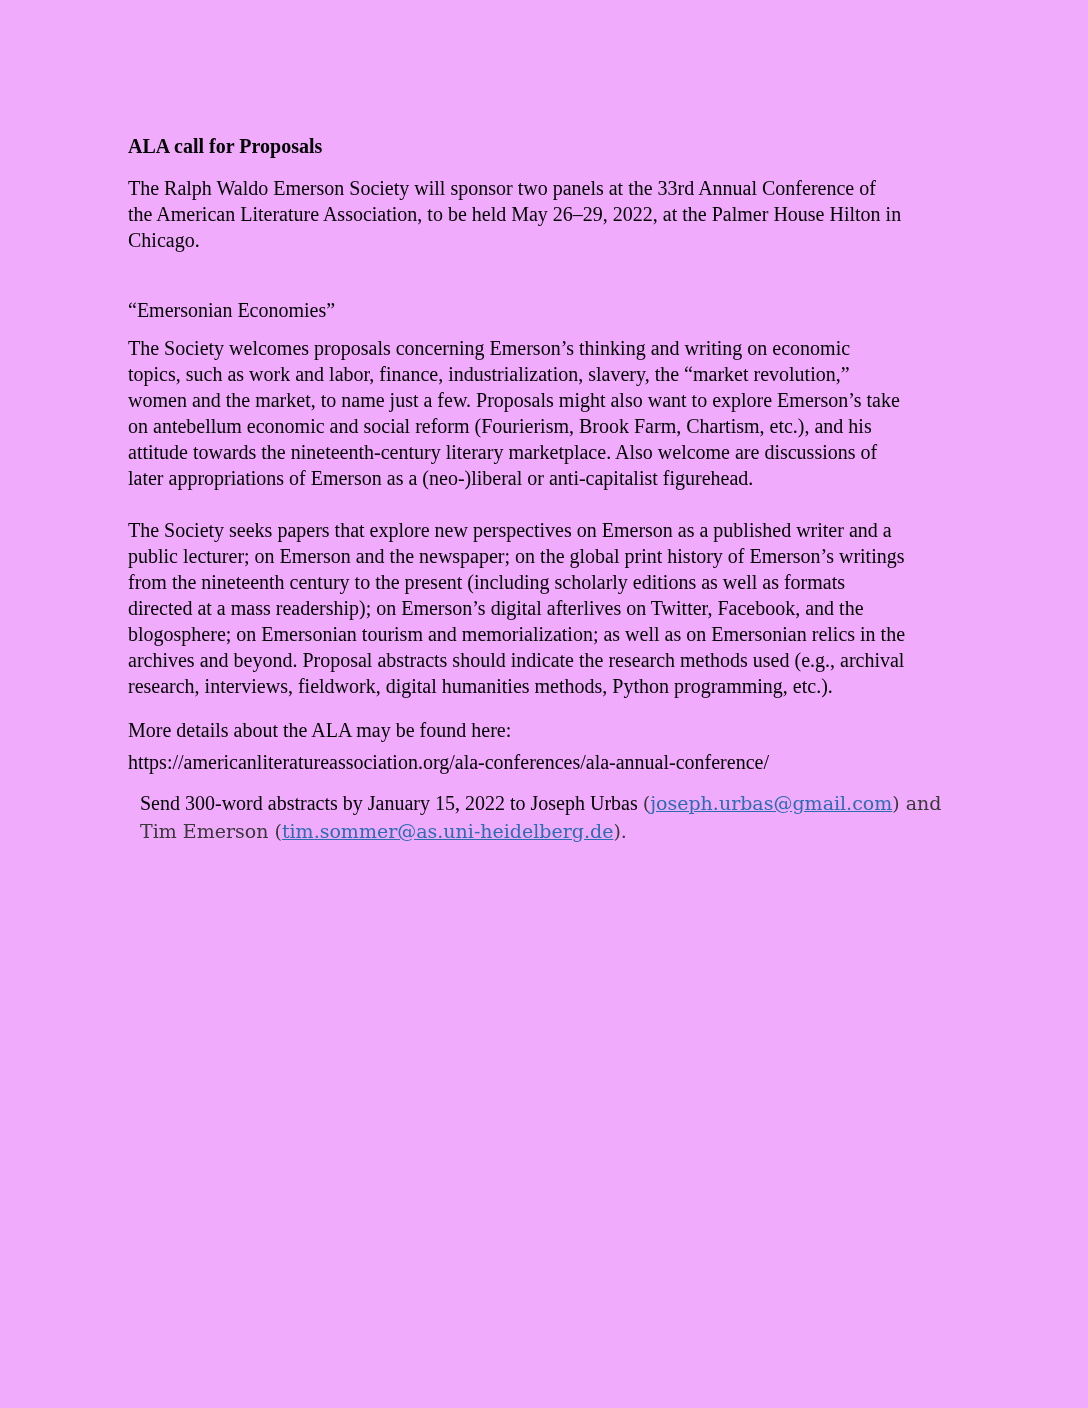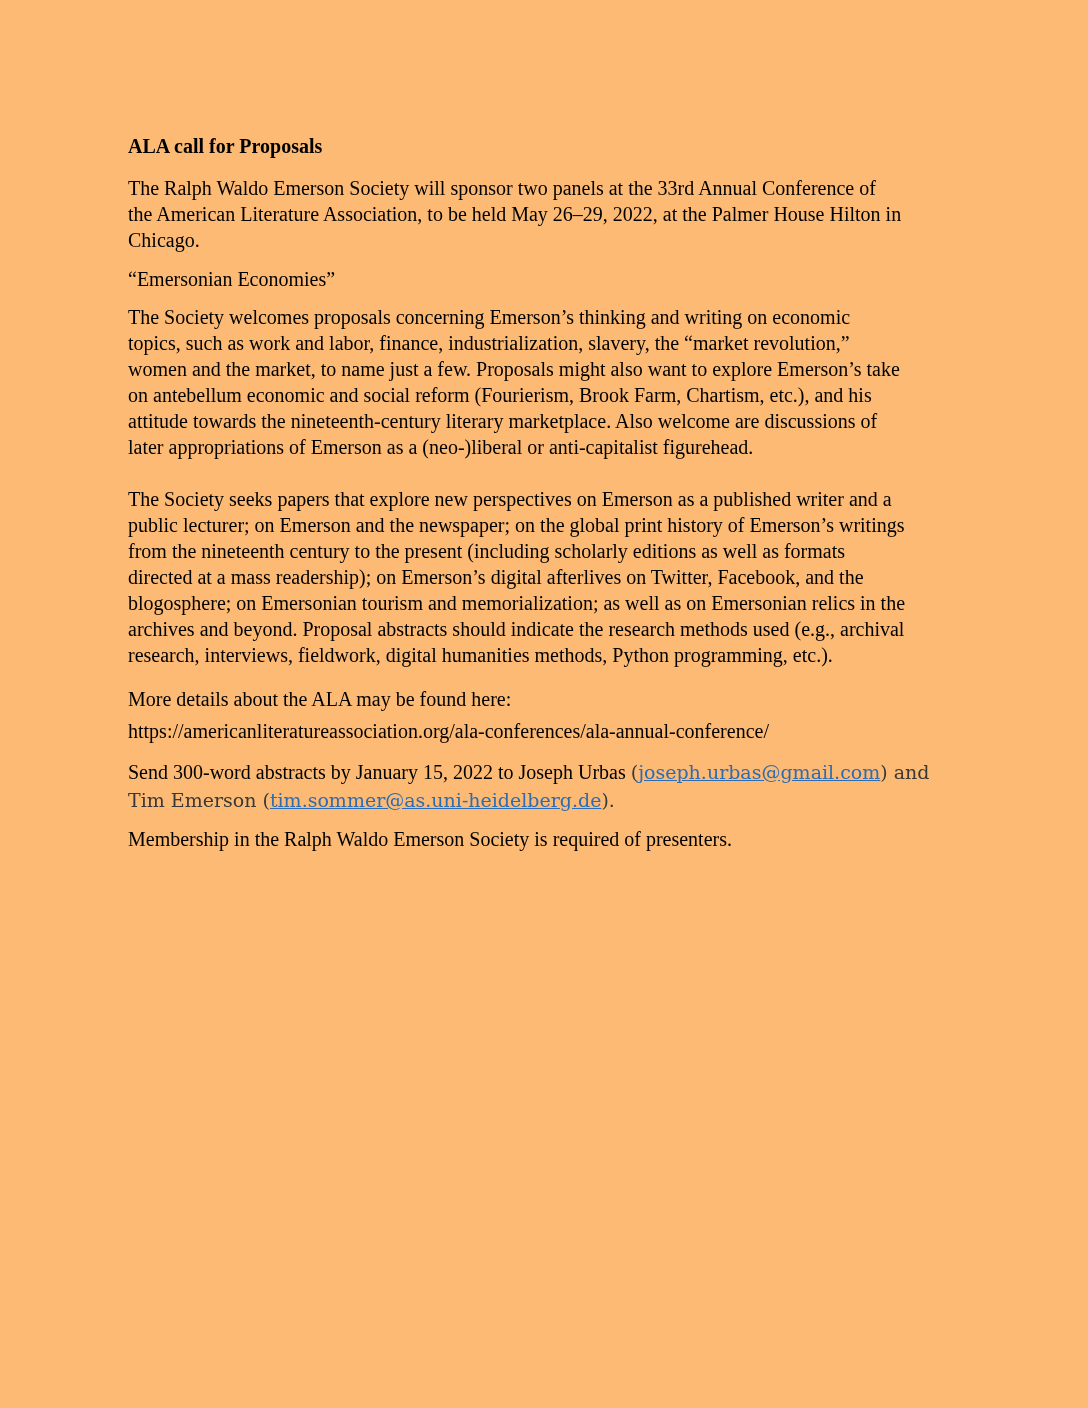--- a/index.html
+++ b/index.html
@@ -4,47 +4,47 @@
 <style>
   html, body {
     margin: 0;
     padding: 0;
     background: #ffffff;
   }
   .page {
     position: relative;
     width: 1088px;
     height: 1408px;
-    background: #fdba74;
+    background: #f0abfc;
     box-sizing: border-box;
     padding: 133px 118px 0 128px;
     font-family: "Liberation Serif", "DejaVu Serif", serif;
     font-size: 20px;
     color: #000000;
     overflow: hidden;
   }
   .doc-title {
     font-size: 20px;
     font-weight: bold;
     line-height: 26px;
     margin: 0 0 16px 0;
   }
   .para {
     white-space: pre-line;
     line-height: 26px;
     margin: 0 0 26px 0;
   }
   .para.heading-gap { margin-bottom: 12px; }
-  .para.after-intro { margin-bottom: 13px; }
+  .para.after-intro { margin-bottom: 44px; }
   .para.tight-top { margin-bottom: 18px; }
   .para.more-details { margin-bottom: 6px; }
   .para.url-line { margin-bottom: 14px; }
   .para-send {
     line-height: 28px;
-    margin: 0 0 12px 0;
+    margin: 0 0 12px 12px;
   }
   .para.membership { margin-bottom: 0; }
   .alt {
     font-family: "DejaVu Serif", serif;
     font-size: 19px;
     color: #383838;
   }
   .email-link {
     font-family: "DejaVu Serif", serif;
     font-size: 19px;
@@ -84,15 +84,14 @@
 
   <p class="para more-details">More details about the ALA may be found here:</p>
 
   <p class="para url-line">https://americanliteratureassociation.org/ala-conferences/ala-annual-conference/</p>
 
   <p class="para-send">
     <span>Send 300-word abstracts by January 15, 2022 to Joseph Urbas </span><span class="alt">(</span><a class="email-link">joseph.urbas@gmail.com</a><span class="alt">) and</span><br>
     <span class="alt">Tim Emerson (</span><a class="email-link">tim.sommer@as.uni-heidelberg.de</a><span class="alt">).</span>
   </p>
 
-  <p class="para membership">Membership in the Ralph Waldo Emerson Society is required of presenters.</p>
 
 </div>
 
 </body></html>

